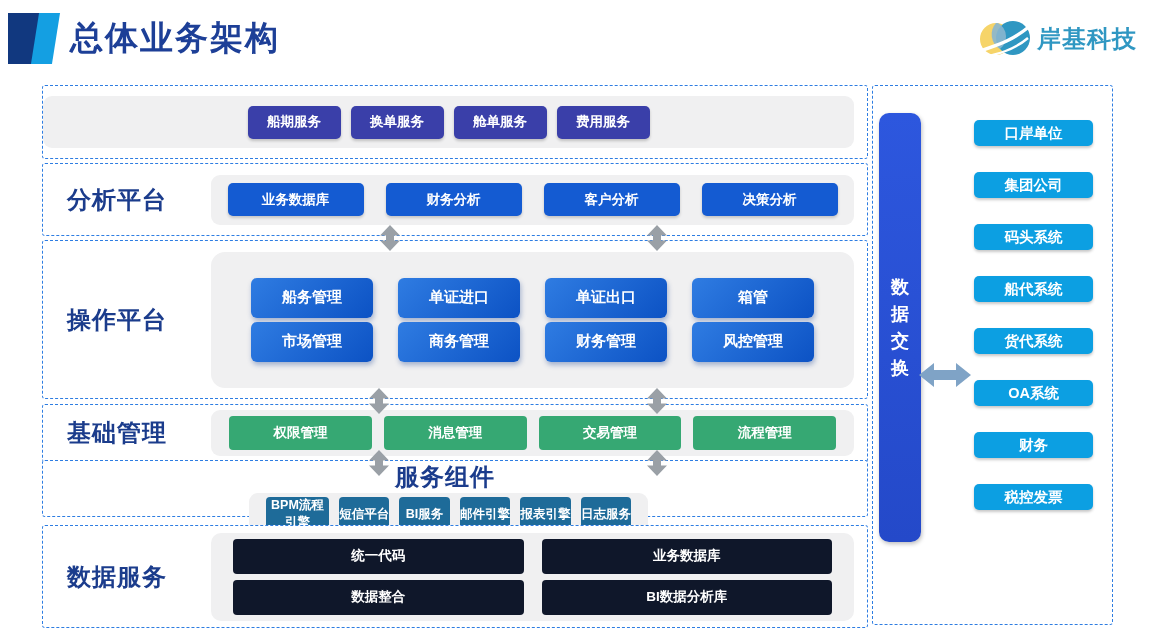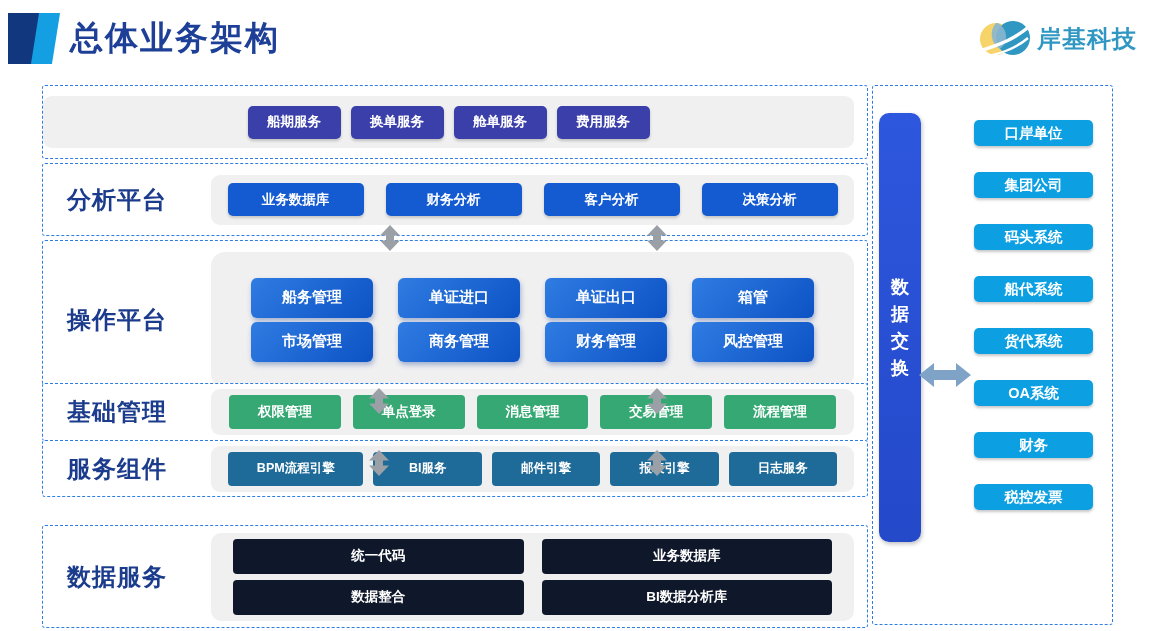--- a/index.html
+++ b/index.html
@@ -21,22 +21,22 @@
   .section-label { width:168px; padding-left:24px; font-size:24px; font-weight:bold;
                    color:#1b3c8c; letter-spacing:1px; flex:none; }
   .tray { flex:1; margin-right:13px; background:#f0f0f1; border-radius:9px;
           display:flex; align-items:center; justify-content:center; }
   .b { color:#fff; font-weight:bold; display:flex; align-items:center; justify-content:center;
        border-radius:5px; text-align:center; }
 
   #sec-1 { top:85px;  height:74px; }
   #sec-2 { top:163px; height:73px; }
   #sec-3 { top:240px; height:159px; }
-  #sec-4 { top:383px; height:58px; }
-  #sec-5 { top:440px; height:57px; }
+  #sec-4 { top:404px; height:58px; }
+  #sec-5 { top:460px; height:57px;flex-direction:column; }
   #sec-6 { top:525px; height:103px; }
 
   #sec-1 .tray { height:52px; gap:10px; }
   .b1 { width:93px; height:33px; background:#3a3fa9; font-size:13.5px; box-shadow:0 2px 3px rgba(0,0,0,.2); }
   .b1.green { background:#3e8752; }
 
   #sec-2 .tray { height:50px; gap:22px; }
   .b2 { width:136px; height:33px; background:#145bd2; font-size:13.5px; box-shadow:0 2px 3px rgba(0,0,0,.18); }
 
   #sec-3 .tray { height:136px; flex-direction:column; gap:4px; border-radius:14px; }
@@ -125,31 +125,31 @@
       <div class="b b3">财务管理</div>
       <div class="b b3">风控管理</div>
     </div>
   </div>
 </div>
 
 <div class="section" id="sec-4">
   <div class="section-label">基础管理</div>
   <div class="tray">
     <div class="b b4">权限管理</div>
-    <div class="b b4">单点登录</div>
     <div class="b b4">消息管理</div>
     <div class="b b4">交易管理</div>
     <div class="b b4">流程管理</div>
   </div>
 </div>
 
 <div class="section" id="sec-5">
   <div class="section-label">服务组件</div>
   <div class="tray">
     <div class="b b5 wide">BPM流程引擎</div>
+    <div class="b b5">短信平台</div>
     <div class="b b5">BI服务</div>
     <div class="b b5">邮件引擎</div>
     <div class="b b5">报表引擎</div>
     <div class="b b5">日志服务</div>
   </div>
 </div>
 
 <div class="section" id="sec-6">
   <div class="section-label">数据服务</div>
   <div class="tray">

